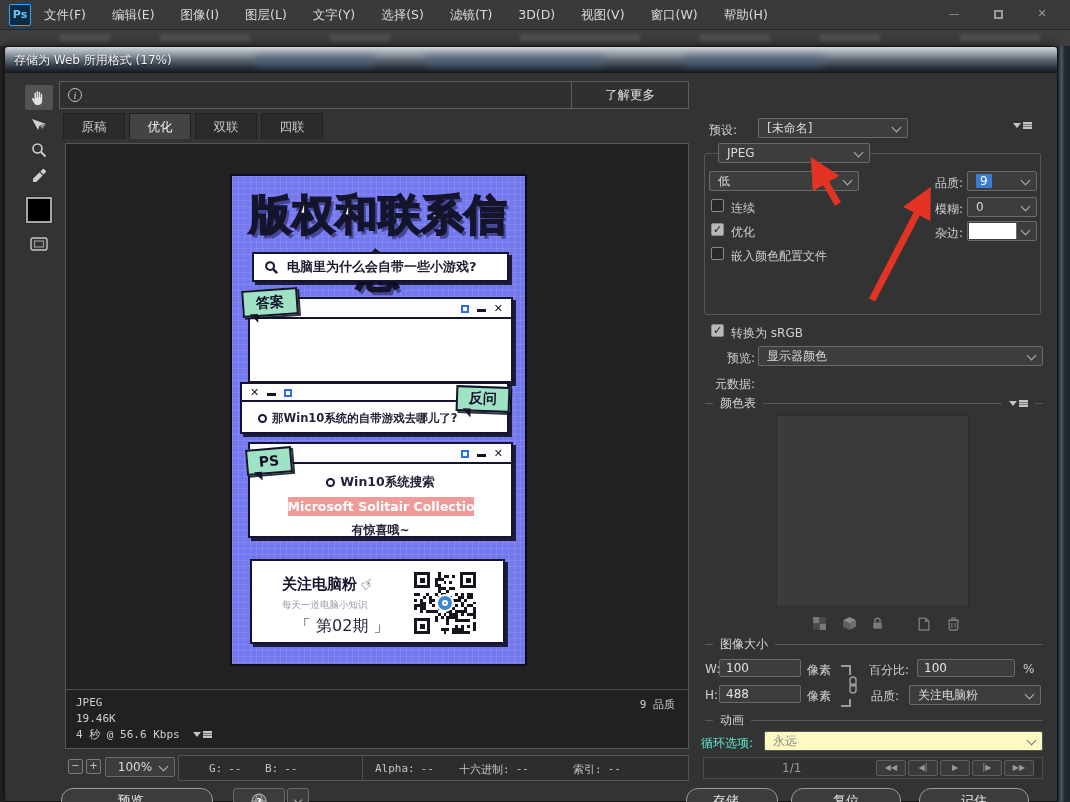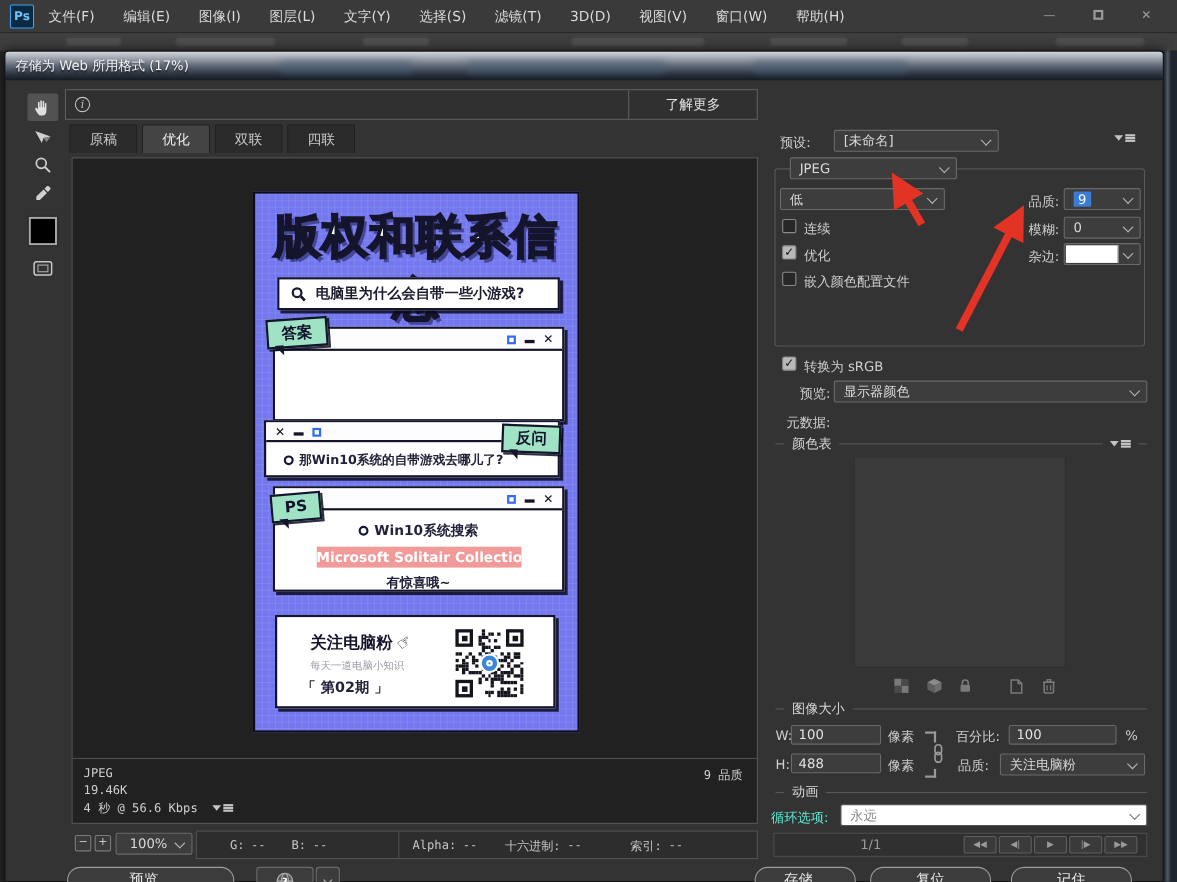--- a/index.html
+++ b/index.html
@@ -53,21 +53,21 @@
 .wmin{width:9px;height:3px;background:#15152a;margin-top:4px}
 .wx{font-size:11px;font-weight:bold;color:#15152a;line-height:11px}
 .ptag{position:absolute;background:#9fe3c4;border:2px solid #14142c;box-shadow:2px 2px 0 rgba(10,10,30,.85);font-weight:bold;font-size:14px;color:#10102a;display:flex;align-items:center;justify-content:center;z-index:3}
 .ptag::after{content:"";position:absolute;bottom:-8px;left:5px;border-left:8px solid transparent;border-top:9px solid #14142c}
 .pline{font-size:11.5px;font-weight:bold;color:#22223a;white-space:nowrap}
 .bullet{display:inline-block;width:9px;height:9px;border:2.5px solid #16163a;border-radius:50%;background:#fff;margin-right:5px;vertical-align:-1px}
 .phl{margin:6px auto 0;width:186px;height:19px;background:#f09a9a;color:#fff;font-weight:bold;font-size:12.5px;text-align:center;line-height:19px;white-space:nowrap;overflow:hidden}
 .pcard-title{position:absolute;left:30px;top:14px;font-size:15px;font-weight:900;color:#14142c;white-space:nowrap}
 .hand{display:inline-block;transform:rotate(-35deg);font-size:15px;margin-left:4px}
 .pcard-sub{position:absolute;left:30px;top:38px;font-size:9.5px;color:#9a9aa8;white-space:nowrap}
-.pcard-issue{position:absolute;left:22px;top:55px;font-size:13px;font-weight:bold;color:#22223a;white-space:nowrap}
+.pcard-issue{position:absolute;left:43px;top:55px;font-size:16px;font-weight:normal;color:#22223a;white-space:nowrap}
 .qr{position:absolute;left:162px;top:11px;width:62px;height:62px;background:#fff;outline:2px solid #fff;display:grid;grid-template-columns:repeat(21,1fr);grid-template-rows:repeat(21,1fr)}
 .qr i{display:block}
 .fp{position:absolute;width:16px;height:16px;border:3px solid #15151e;background:#fff}
 .fp::after{content:"";position:absolute;inset:2.5px;background:#15151e}
 .fp.tl{left:0;top:0}.fp.tr{right:0;top:0}.fp.bl{left:0;bottom:0}
 .qrc{position:absolute;left:22px;top:22px;width:18px;height:18px;border-radius:50%;background:#3b86d8;border:2px solid #fff}
 .qrc::after{content:"";position:absolute;inset:4px;border:2px solid #fff;border-radius:3px}
 
 .zbtn{position:absolute;width:15px;height:15px;border:1px solid #7a7a7a;background:#3a3a3a;color:#c9c9c9;font-size:10px;line-height:12px;text-align:center;border-radius:2px}
 .infopanel{position:absolute;left:173px;top:708px;width:511px;height:26px;background:#2d2d2d;border:1px solid #525252}
@@ -75,21 +75,21 @@
 .idiv{position:absolute;left:183px;top:0;width:1px;height:24px;background:#4f4f4f}
 
 .pbtn{position:absolute;height:26px;border:1px solid #9a9a9a;border-radius:12px;background:#3c3c3c;color:#e5e5e5;font-size:13px;text-align:center;line-height:23px}
 .iconbtn{position:absolute;height:26px;background:#3c3c3c;border:1px solid #6a6a6a;border-radius:3px;display:flex;align-items:center;justify-content:center}
 
 .lbl{position:absolute;font-size:12px;color:#cfcfcf;white-space:nowrap}
 .lbl.r{text-align:right}
 .lbl.dim{color:#5eead4}
 .dd{position:absolute;height:20px;background:#3d3d3d;border:1px solid #6a6a6a;border-radius:2px;font-size:12px;color:#dadada;line-height:18px;padding:0 20px 0 8px;white-space:nowrap;overflow:hidden}
 .dd::after{content:"";position:absolute;right:7px;top:5px;width:6px;height:6px;border-right:1.6px solid #b5b5b5;border-bottom:1.6px solid #b5b5b5;transform:rotate(45deg)}
-.dd.dim{color:#8a8a8a;border-color:#555;background:#ffffff}
+.dd.dim{color:#8a8a8a;border-color:#555;background:#fef9c3}
 .dd.dim::after{border-color:#777}
 .qv{background:#3a7bd5;color:#fff;padding:0 4px;border-radius:1px}
 .matteW{position:absolute;left:1px;top:1px;bottom:1px;width:48px;background:#fff;border-right:1px solid #6a6a6a}
 .input{position:absolute;height:18px;background:#3d3d3d;border:1px solid #6a6a6a;border-radius:2px;font-size:12px;color:#e3e3e3;padding:0 6px;line-height:16px}
 .cb{position:absolute;width:13px;height:13px;background:#272727;border:1px solid #8a8a8a;border-radius:2px;font-size:11px;line-height:12px;text-align:center;color:transparent}
 .cb.checked{background:#b9b9b9;color:#141414;font-weight:bold}
 .grp{position:absolute;left:699px;top:106px;width:337px;height:162px;border:1px solid #575757;border-radius:3px}
 .sechead{position:absolute;display:flex;align-items:center;gap:7px;font-size:12px;color:#d6d6d6;white-space:nowrap}
 .sechead .ln{height:1px;background:#585858;flex:1}
 .sechead .ln0{height:1px;background:#585858;width:8px}

